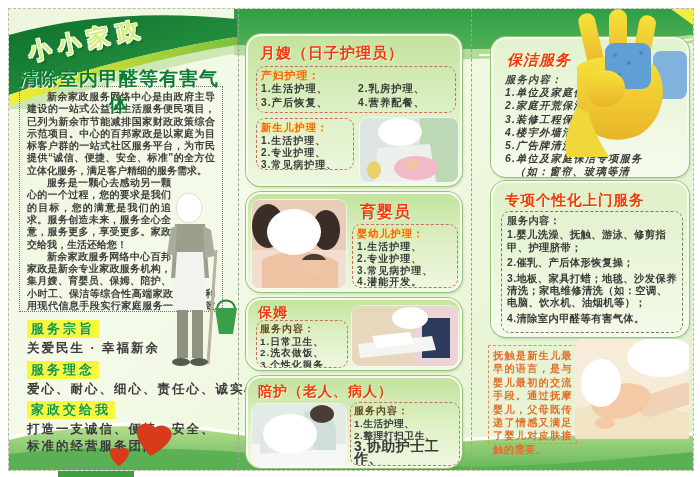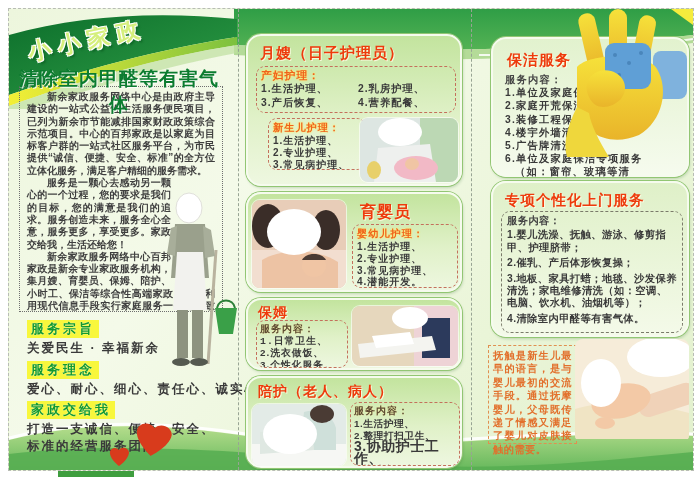--- a/index.html
+++ b/index.html
@@ -134,21 +134,21 @@
     <div class="card-title" style="left:12px;top:8px;font-size:15px;">月嫂（日子护理员）</div>
     <div class="dotted" style="left:8px;top:30px;width:200px;height:47px;">
       <div class="sub-label">产妇护理：</div>
       <div class="grid2">
         <div class="li">1.生活护理、</div>
         <div class="li">2.乳房护理、</div>
         <div class="li">3.产后恢复、</div>
         <div class="li">4.营养配餐、</div>
       </div>
     </div>
-    <div class="dotted" style="left:20px;top:82px;width:98px;height:52px;">
+    <div class="dotted" style="left:8px;top:82px;width:98px;height:52px;">
       <div class="sub-label" style="font-size:10.2px;">新生儿护理：</div>
       <div class="li" style="line-height:11.8px;font-size:10px;">1.生活护理、</div>
       <div class="li" style="line-height:11.8px;font-size:10px;">2.专业护理、</div>
       <div class="li" style="line-height:11.8px;font-size:10px;">3.常见病护理、</div>
       <div class="li" style="line-height:11.8px;font-size:10px;">4.潜能开发。</div>
     </div>
     <div class="photo" style="left:112px;top:82px;width:98px;height:64px;">
       <svg width="98" height="64" viewBox="0 0 98 64">
         <rect width="98" height="64" fill="#dde6e2"></rect>
         <rect x="60" y="0" width="38" height="64" fill="#bcd8b4"></rect>
@@ -181,21 +181,21 @@
       <div class="li" style="line-height:11.8px;font-size:10px;">2.专业护理、</div>
       <div class="li" style="line-height:11.8px;font-size:10px;">3.常见病护理、</div>
       <div class="li" style="line-height:11.8px;font-size:10px;">4.潜能开发。</div>
     </div>
   </div>
 
   <div class="card" style="left:237px;top:289px;width:216px;height:72px;">
     <div class="card-title" style="left:10px;top:4px;font-size:14px;">保姆</div>
     <div class="dotted" style="left:8px;top:20px;width:92px;height:48px;padding:1px 3px;">
       <div class="sub-label dark" style="font-size:10px;">服务内容：</div>
-      <div class="li" style="line-height:11.3px;font-size:9.8px;font-family:Liberation Mono, monospace;">1.日常卫生、</div>
+      <div class="li" style="line-height:11.3px;font-size:9.8px;">1.日常卫生、</div>
       <div class="li" style="line-height:11.3px;font-size:9.8px;">2.洗衣做饭、</div>
       <div class="li" style="line-height:11.3px;font-size:9.8px;">3.个性化服务。</div>
     </div>
     <div class="photo" style="left:104px;top:6px;width:106px;height:60px;">
       <svg width="106" height="60" viewBox="0 0 106 60">
         <rect width="106" height="60" fill="#e6d7bd"></rect>
         <rect x="62" width="44" height="60" fill="#eed3d6"></rect>
         <rect x="70" y="12" width="28" height="40" fill="#2c3a5c"></rect>
         <path d="M6,38 L80,30 L84,44 L8,52 Z" fill="#f4f4f0"></path>
         <path d="M20,30 L58,26 L62,38 L24,42 Z" fill="#ffffff"></path>
@@ -218,21 +218,21 @@
     </div>
     <div class="dotted" style="left:102px;top:24px;width:110px;height:64px;padding:1px 3px;">
       <div class="sub-label dark" style="font-size:10px;">服务内容：</div>
       <div class="li" style="line-height:11.6px;font-size:9.8px;letter-spacing:.5px;">1.生活护理、</div>
       <div class="li" style="line-height:11.6px;font-size:9.8px;letter-spacing:.5px;">2.整理打扫卫生、</div>
       <div class="li" style="line-height:11.6px;font-size:14px;letter-spacing:.5px;">3.协助护士工作、</div>
       <div class="li" style="line-height:11.6px;font-size:9.8px;letter-spacing:.5px;">4.协助病人康复锻炼</div>
     </div>
   </div>
 
-  <div class="card" style="left:482px;top:28px;width:198px;height:140px;background:linear-gradient(180deg,#e2f2ce,#f6fbee);">
+  <div class="card" style="left:482px;top:28px;width:198px;height:140px;background:linear-gradient(180deg,#e2f2ce,#f6fbee);font-style:italic;">
     <div class="card-title" style="left:14px;top:12px;font-size:15px;">保洁服务</div>
     <div class="rlist" style="position:absolute;left:12px;top:34px;width:150px;">
       <div class="li" style="color:#444;">服务内容：</div>
       <div class="li">1.单位及家庭保洁；</div>
       <div class="li">2.家庭开荒保洁；</div>
       <div class="li">3.装修工程保洁；</div>
       <div class="li">4.楼宇外墙清洗；</div>
       <div class="li">5.广告牌清洗；</div>
       <div class="li" style="width:170px;">6.单位及家庭保洁专项服务</div>
       <div class="li" style="padding-left:10px;">（如：窗帘、玻璃等清洗）。</div>

